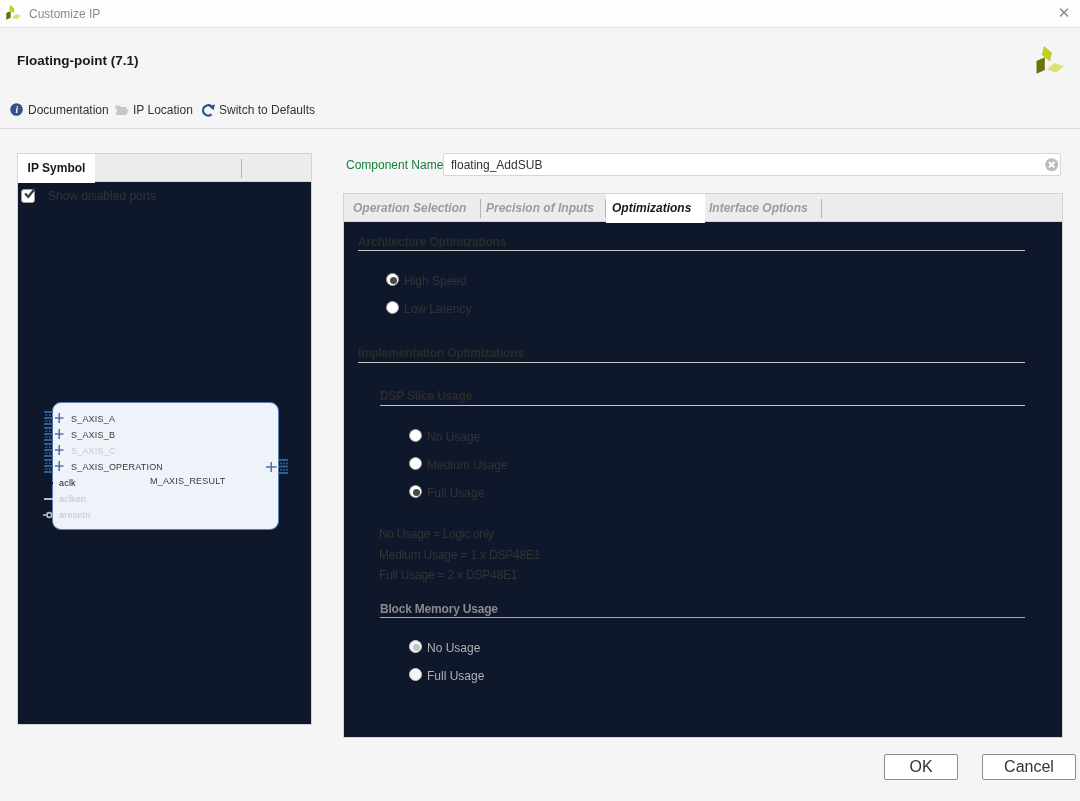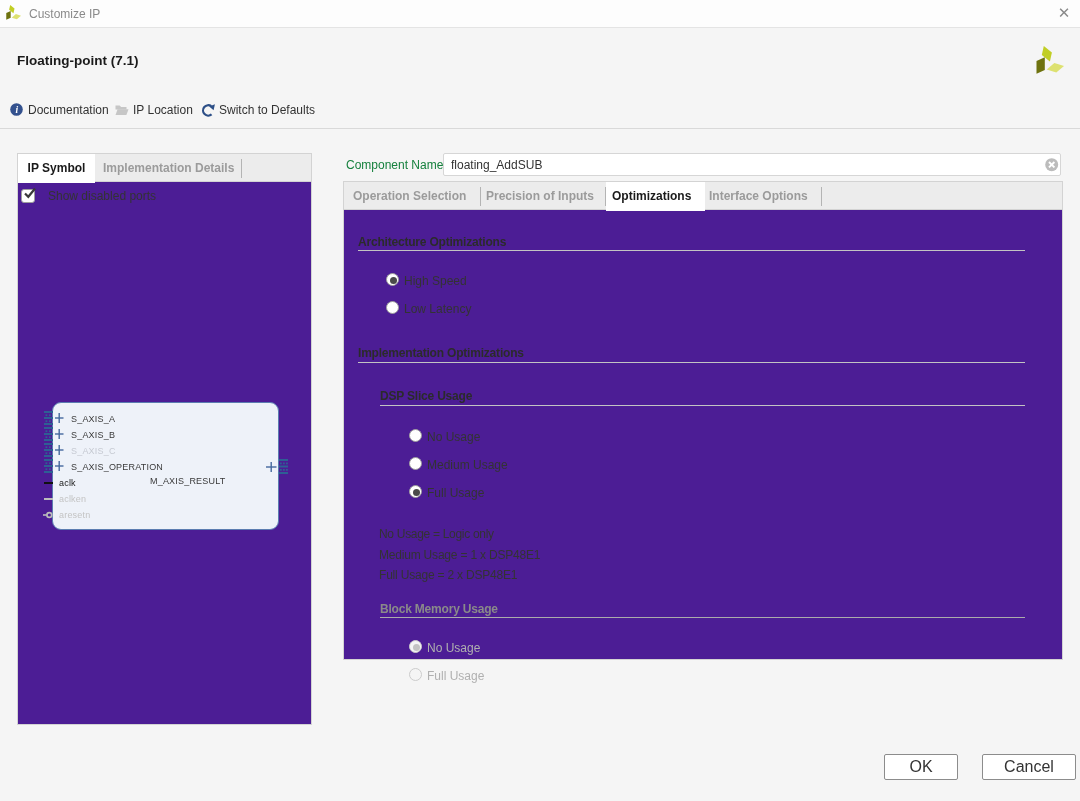--- a/index.html
+++ b/index.html
@@ -16,23 +16,23 @@
   .titlebar { left:0; top:0; width:1080px; height:28px; background:#fdfdfd; border-bottom:1px solid #e4e4e4; }
   .tb-text { left:29px; top:7px; color:#8a8a8a; font-size:12px; }
   .tb-close { left:1056px; top:5px; width:16px; height:16px; color:#8a8a8a; font-size:15px; line-height:16px; text-align:center; }
 
   
   .header { left:0; top:28px; width:1080px; height:101px; background:#f5f5f5; border-bottom:1px solid #d9d9d9; }
   .hdr-title { left:17px; top:53px; font-size:13.5px; font-weight:bold; color:#1a1a1a; }
   .toolbar-item { top:103px; height:14px; line-height:14px; font-size:12px; color:#333; }
 
   
-  .panel { background:#4c1d95; border:1px solid #d3d3d3; }
+  .panel { background:#0f172a; border:1px solid #d3d3d3; }
   .left-panel  { left:17px;  top:153px; width:295px; height:572px; }
-  .right-panel { left:343px; top:181px; width:720px; height:479px; }
+  .right-panel { left:343px; top:193px; width:720px; height:545px;font-style:italic; }
 
   .tabbar { position:absolute; left:0; top:0; right:0; height:28px; background:#ececec; border-bottom:1px solid #d3d3d3; }
   .tab-active { position:absolute; top:0; height:29px; background:#fff; z-index:2; font-weight:bold; color:#1a1a1a; line-height:28px; text-align:center; }
   .tab-gray { position:absolute; top:0; height:28px; line-height:28px; font-weight:bold; color:#9b9b9b; }
   .tab-sep { position:absolute; top:5px; height:19px; width:1px; background:#b4b4b4; }
 
   
   .cn-label { left:346px; top:158px; font-size:12px; color:#15803d; }
   .cn-input { left:443px; top:153px; width:618px; height:23px; background:#fff; border:1px solid #d6d6d6; border-radius:2px; }
   .cn-text  { left:451px; top:158px; font-size:12px; color:#333; }
@@ -91,21 +91,20 @@
 <div class="abs toolbar-item" style="left:133px">IP Location</div>
 <svg class="abs" style="left:200px;top:103px" width="16" height="14" viewBox="0 0 16 14">
   <path d="M11.6,11.4 A5.2,5.2 0 1 1 11.3,3.2" fill="none" stroke="#2d4f87" stroke-width="2.2"></path>
   <polygon points="9.2,3.6 14.9,1.2 13.6,7.3" fill="#2d4f87"></polygon>
 </svg>
 <div class="abs toolbar-item" style="left:219px">Switch to Defaults</div>
 
 <div class="abs panel left-panel">
   <div class="tabbar"></div>
   <div class="tab-active" style="left:0;width:77px;">IP Symbol</div>
-  <div class="tab-gray" style="left:85px;">Implementation Details</div>
   <div class="tab-sep" style="left:223px;"></div>
 </div>
 <div class="abs cbx"></div>
 <svg class="abs" style="left:22px;top:186px" width="15" height="15" viewBox="0 0 15 15">
   <path d="M3,7.5 L6.3,10.8 L13,2.5" fill="none" stroke="#3a3a3a" stroke-width="2.2"></path>
 </svg>
 <div class="abs" style="left:48px;top:189px;font-size:12px;color:#333;">Show disabled ports</div>
 
 <div class="abs ipblock"></div>
 

